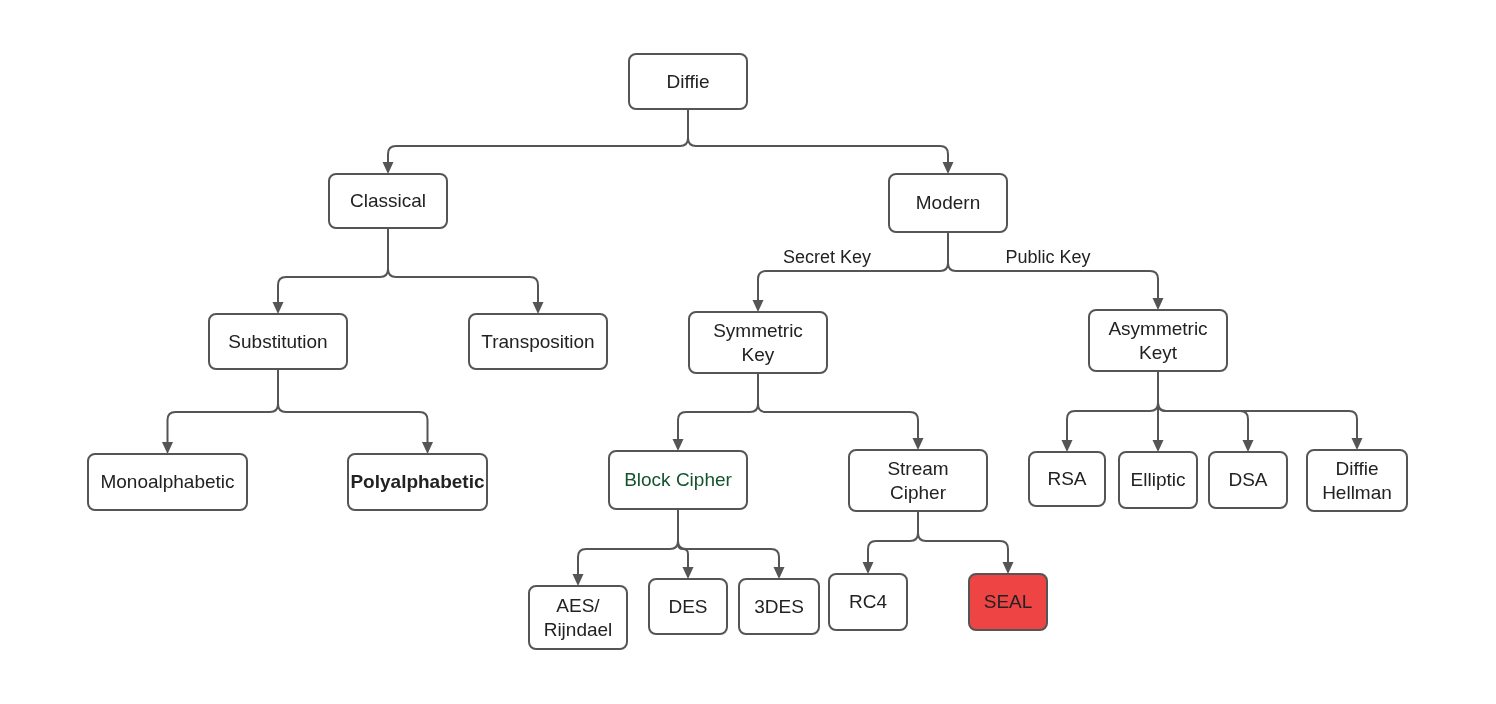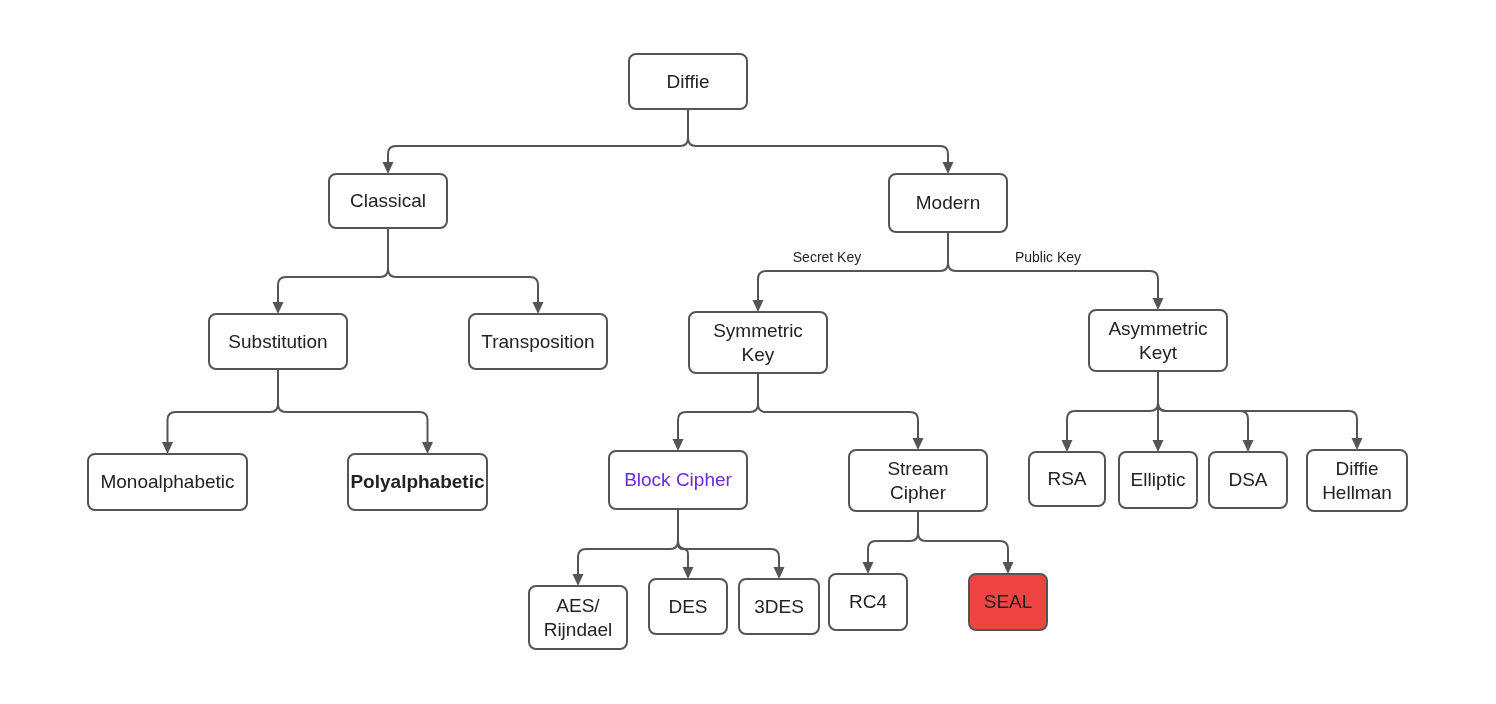--- a/index.html
+++ b/index.html
@@ -35,21 +35,21 @@
     color: #222222;
     font-size: 19px;
     line-height: 24px;
     white-space: pre-line;
     z-index: 2;
   }
   .edge-label {
     position: absolute;
     transform: translate(-50%, -100%);
     color: #222222;
-    font-size: 14px;
+    font-size: 18px;
     line-height: 22px;
     white-space: nowrap;
     background: #ffffff;
     padding: 0 4px;
     z-index: 3;
   }
 </style>
 </head>
 <body>
 
@@ -99,21 +99,21 @@
       <div class="node" style="left: 328px; top: 173px; width: 120px; height: 56px; border-color: rgb(85, 85, 85); background: rgb(255, 255, 255); color: rgb(34, 34, 34);">Classical</div>
       <div class="node" style="left: 888px; top: 173px; width: 120px; height: 60px; border-color: rgb(85, 85, 85); background: rgb(255, 255, 255); color: rgb(34, 34, 34);">Modern</div>
       <div class="node" style="left: 208px; top: 313px; width: 140px; height: 57px; border-color: rgb(85, 85, 85); background: rgb(255, 255, 255); color: rgb(34, 34, 34);">Substitution</div>
       <div class="node" style="left: 468px; top: 313px; width: 140px; height: 57px; border-color: rgb(85, 85, 85); background: rgb(255, 255, 255); color: rgb(34, 34, 34);">Transposition</div>
       <div class="node" style="left: 688px; top: 311px; width: 140px; height: 63px; border-color: rgb(85, 85, 85); background: rgb(255, 255, 255); color: rgb(34, 34, 34);">Symmetric
 Key</div>
       <div class="node" style="left: 1088px; top: 309px; width: 140px; height: 63px; border-color: rgb(85, 85, 85); background: rgb(255, 255, 255); color: rgb(34, 34, 34);">Asymmetric
 Keyt</div>
       <div class="node" style="left: 87px; top: 453px; width: 161px; height: 58px; border-color: rgb(85, 85, 85); background: rgb(255, 255, 255); color: rgb(34, 34, 34);">Monoalphabetic</div>
       <div class="node" style="left: 347px; top: 453px; width: 141px; height: 58px; border-color: rgb(85, 85, 85); background: rgb(255, 255, 255); color: rgb(34, 34, 34); font-weight: bold;">Polyalphabetic</div>
-      <div class="node" style="left: 608px; top: 450px; width: 140px; height: 60px; border-color: rgb(85, 85, 85); background: rgb(255, 255, 255); color: #6d28d9;">Block Cipher</div>
+      <div class="node" style="left: 608px; top: 450px; width: 140px; height: 60px; border-color: rgb(85, 85, 85); background: rgb(255, 255, 255); color: #14532d;">Block Cipher</div>
       <div class="node" style="left: 848px; top: 449px; width: 140px; height: 63px; border-color: rgb(85, 85, 85); background: rgb(255, 255, 255); color: rgb(34, 34, 34);">Stream
 Cipher</div>
       <div class="node" style="left: 1028px; top: 451px; width: 78px; height: 56px; border-color: rgb(85, 85, 85); background: rgb(255, 255, 255); color: rgb(34, 34, 34);">RSA</div>
       <div class="node" style="left: 1118px; top: 451px; width: 80px; height: 58px; border-color: rgb(85, 85, 85); background: rgb(255, 255, 255); color: rgb(34, 34, 34);">Elliptic</div>
       <div class="node" style="left: 1208px; top: 451px; width: 80px; height: 58px; border-color: rgb(85, 85, 85); background: rgb(255, 255, 255); color: rgb(34, 34, 34);">DSA</div>
       <div class="node" style="left: 1306px; top: 449px; width: 102px; height: 63px; border-color: rgb(85, 85, 85); background: rgb(255, 255, 255); color: rgb(34, 34, 34);">Diffie
 Hellman</div>
       <div class="node" style="left: 528px; top: 585px; width: 100px; height: 65px; border-color: rgb(85, 85, 85); background: rgb(255, 255, 255); color: rgb(34, 34, 34);">AES/
 Rijndael</div>
       <div class="node" style="left: 648px; top: 578px; width: 80px; height: 57px; border-color: rgb(85, 85, 85); background: rgb(255, 255, 255); color: rgb(34, 34, 34);">DES</div>

